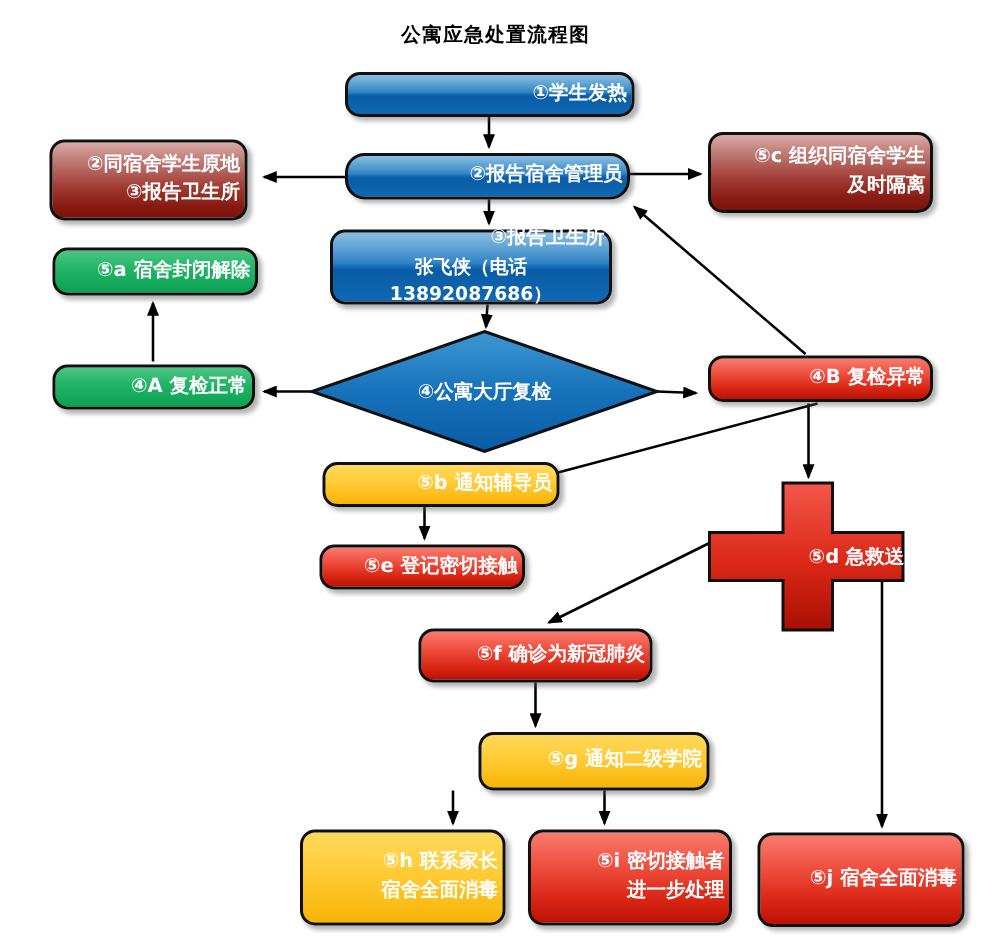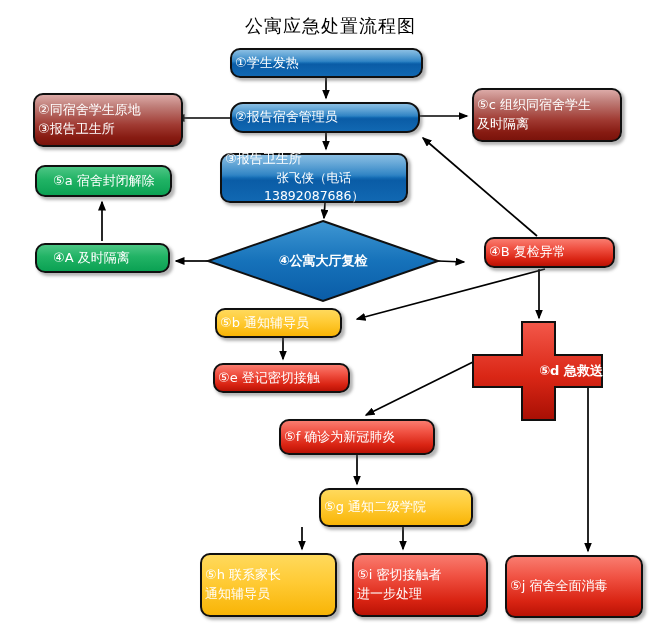--- a/index.html
+++ b/index.html
@@ -2,28 +2,28 @@
 <html><head>
 <meta charset="utf-8">
 <style>
   html,body{margin:0;padding:0;background:#ffffff;}
   .stage{
     position:relative;width:661px;height:633px;background:#ffffff;overflow:hidden;
     font-family:"DejaVu Sans","Liberation Sans",sans-serif;
   }
   .title{
     position:absolute;left:0;top:14px;width:661px;text-align:center;
-    font-size:18px;font-weight:normal;color:#000;letter-spacing:1px;
+    font-size:13px;font-weight:bold;color:#000;letter-spacing:1px;
   }
   svg.connectors{position:absolute;left:0;top:0;width:661px;height:633px;}
   .node{
     position:absolute;box-sizing:border-box;
     border:2px solid #101010;border-radius:10px;
-    color:#ffffff;font-weight:normal;font-size:13px;line-height:1.45;
-    display:flex;flex-direction:column;align-items:flex-start;justify-content:center;
+    color:#ffffff;font-weight:bold;font-size:13px;line-height:1.45;
+    display:flex;flex-direction:column;align-items:flex-end;justify-content:center;
     text-align:center;
     box-shadow:2.5px 2.5px 3px rgba(90,90,90,0.45);
     padding:1px 3px;
   }
   .node span:empty{display:none;}
   .blue{
     background:
       linear-gradient(to bottom, rgba(255,255,255,0.40) 0%, rgba(255,255,255,0.10) 42%, rgba(255,255,255,0) 50%),
       linear-gradient(to bottom, #3b93d0 0%, #1b77be 45%, #0a5ca6 55%, #1168b2 100%);
   }
@@ -103,65 +103,65 @@
 
   <div class="node blue" style="left:230px;top:102px;width:190px;height:31px;border-radius:13px;">
     <span>②报告宿舍管理员</span>
   </div>
 
   <div class="node blue" style="left:220px;top:153px;width:188px;height:50px;">
     <span>③报告卫生所</span>
     <span class="small-line">张飞侠（电话 13892087686）</span>
   </div>
 
-  <div class="node darkred" style="left:33px;top:93px;width:150px;height:54px;">
+  <div class="node darkred" style="left:33px;top:93px;width:132px;height:54px;">
     <span>②同宿舍学生原地</span>
     <span>③报告卫生所</span>
   </div>
 
   <div class="node darkred" style="left:472px;top:88px;width:150px;height:54px;">
     <span>⑤c 组织同宿舍学生</span>
     <span>及时隔离</span>
   </div>
 
   <div class="node green" style="left:35px;top:165px;width:137px;height:32px;">
     <span>⑤a 宿舍封闭解除</span>
   </div>
 
   <div class="node green" style="left:35px;top:243px;width:135px;height:30px;">
-    <span>④A 及时隔离</span>
+    <span>④A 复检正常</span>
   </div>
 
   <div class="shape-label" style="left:208px;top:252px;width:230px;">④公寓大厅复检</div>
 
-  <div class="node red" style="left:484px;top:237px;width:131px;height:31px;">
+  <div class="node red" style="left:472px;top:237px;width:150px;height:31px;">
     <span>④B 复检异常</span>
   </div>
 
-  <div class="node yellow" style="left:215px;top:308px;width:127px;height:30px;">
+  <div class="node yellow" style="left:215px;top:308px;width:158px;height:30px;">
     <span>⑤b 通知辅导员</span>
   </div>
 
   <div class="node red" style="left:213px;top:363px;width:137px;height:30px;">
     <span>⑤e 登记密切接触</span>
   </div>
 
   <div class="shape-label" style="left:473px;top:362px;width:129px;margin-left:40px;">⑤d 急救送医</div>
 
   <div class="node red" style="left:279px;top:419px;width:156px;height:36px;">
     <span>⑤f 确诊为新冠肺炎</span>
   </div>
 
   <div class="node yellow" style="left:279px;top:488px;width:154px;height:39px;margin-left:40px;">
     <span>⑤g 通知二级学院</span>
   </div>
 
   <div class="node yellow" style="left:200px;top:553px;width:137px;height:64px;">
     <span>⑤h 联系家长</span>
-    <span>通知辅导员</span>
+    <span>宿舍全面消毒</span>
   </div>
 
   <div class="node red" style="left:505px;top:555px;width:138px;height:63px;">
     <span>⑤j 宿舍全面消毒</span>
   </div>
 
   <div class="node red" style="left:352px;top:553px;width:136px;height:64px;">
     <span>⑤i 密切接触者</span>
     <span>进一步处理</span>
   </div>

